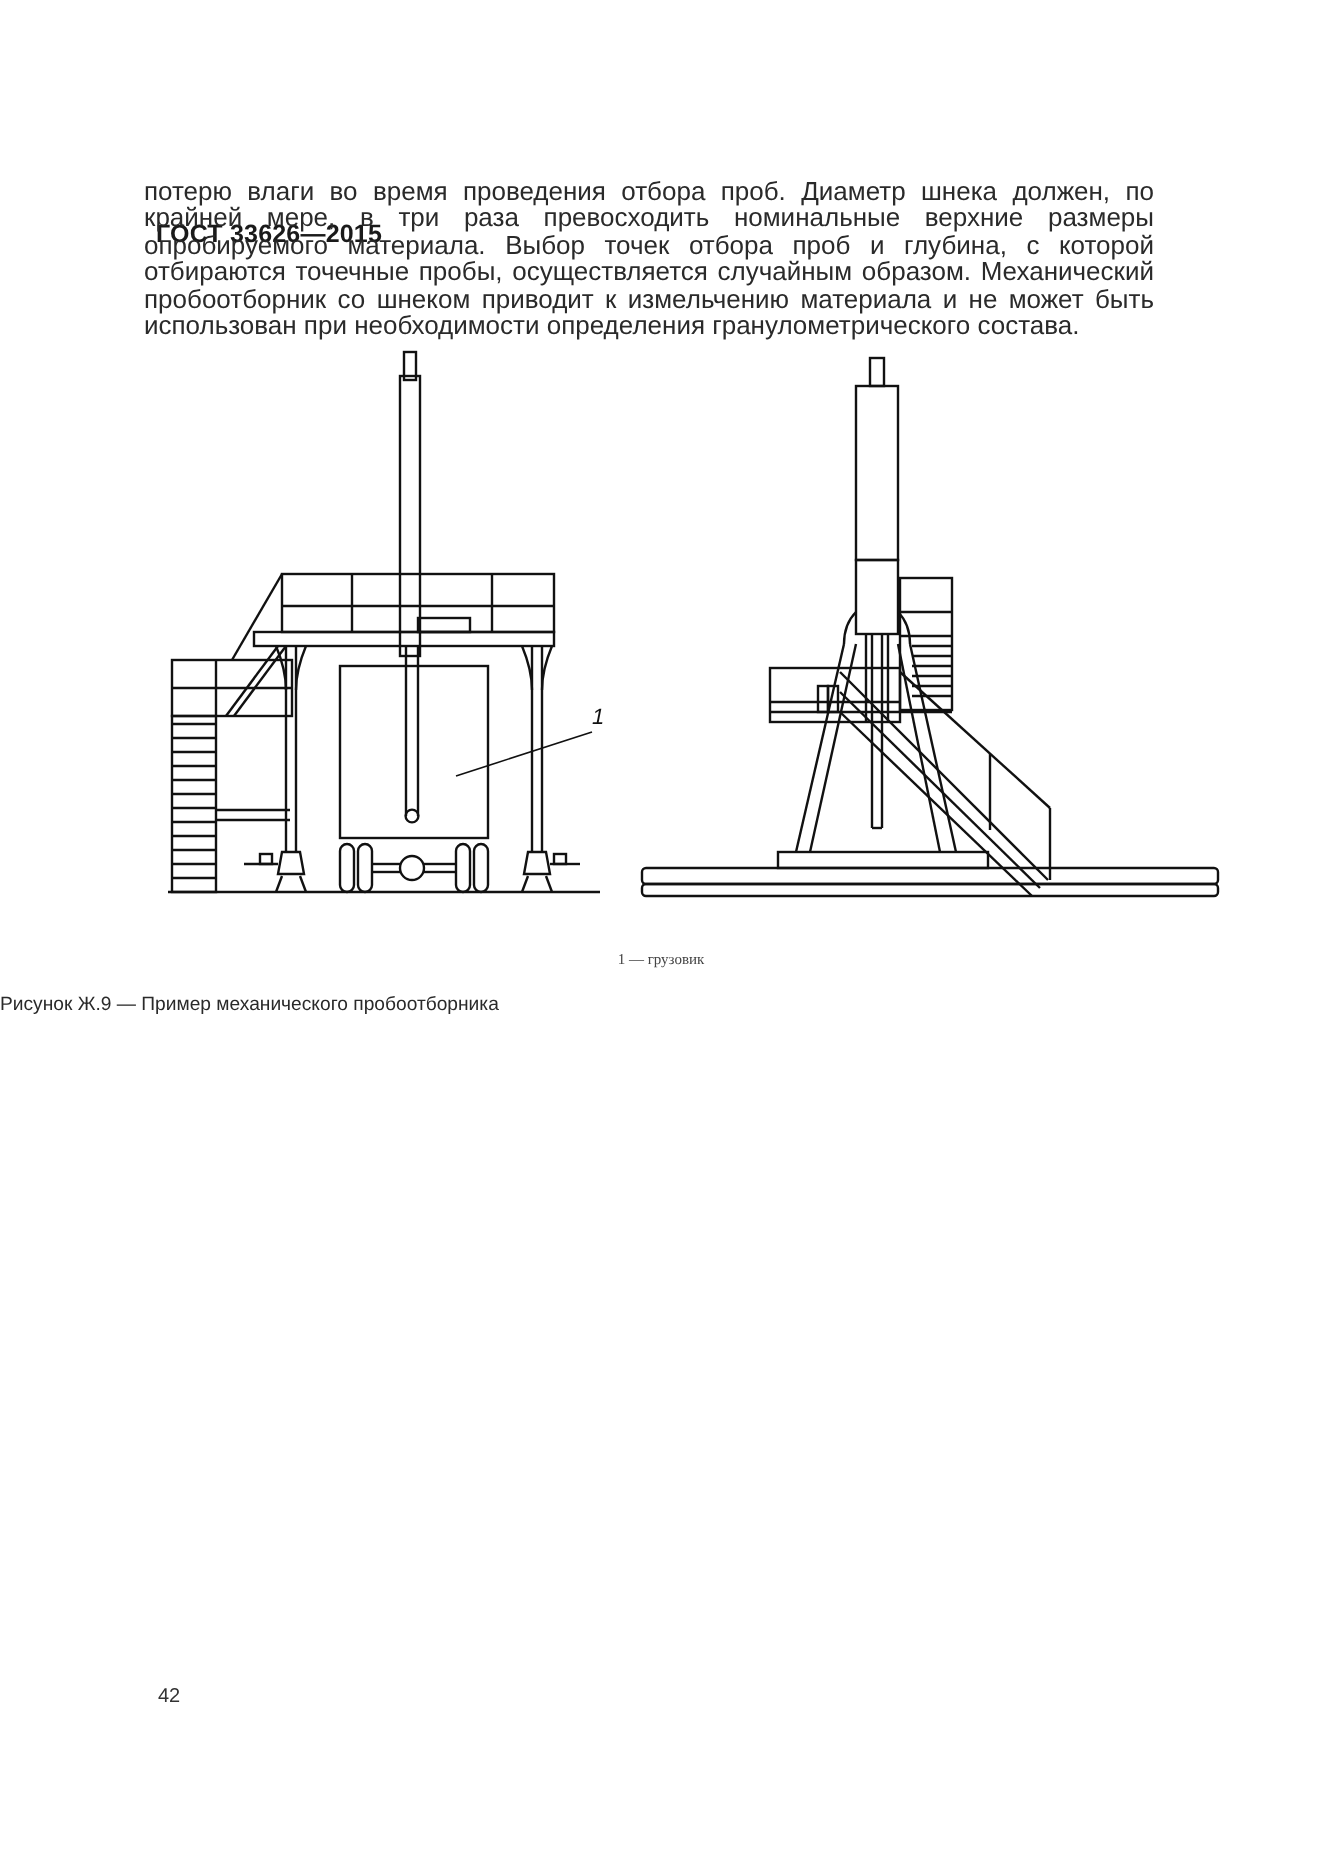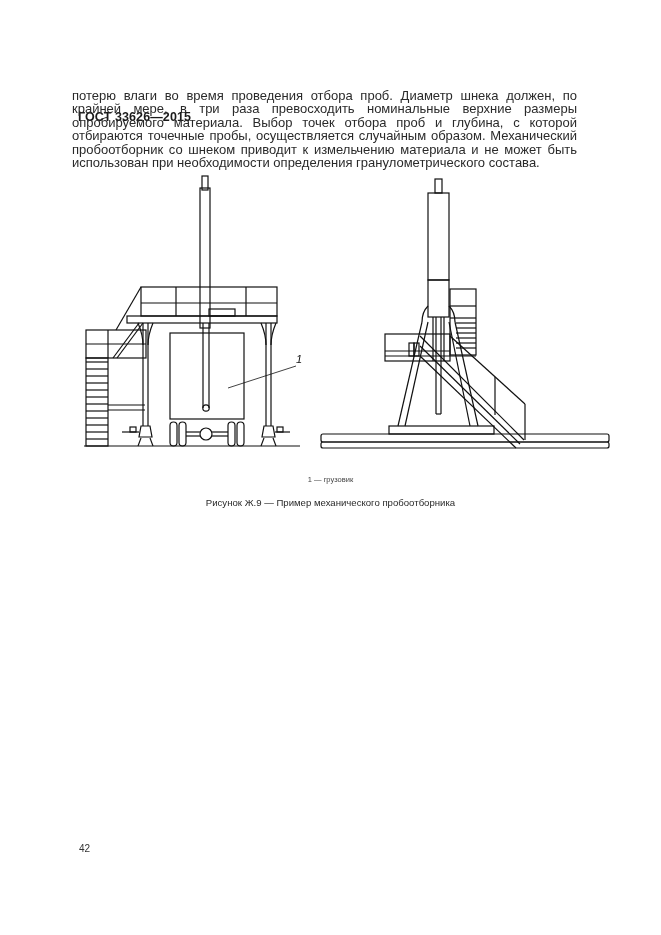--- a/index.html
+++ b/index.html
@@ -1,22 +1,22 @@
 <!DOCTYPE html>
 <html><head>
 <meta charset="utf-8">
 <style>
   html, body { margin:0; padding:0; background:#ffffff; }
   body { width:661px; height:935px; position:relative; overflow:hidden;
          font-family:"Liberation Sans", sans-serif; color:#222; }
   .header { position:absolute; left:78px; top:62px; font-size:12.5px; font-weight:bold; color:#1a1a1a; letter-spacing:0.1px;margin-top:48px; }
   .para { position:absolute; left:72px; top:89px; width:505px; font-size:13px; line-height:13.4px; text-align:justify; color:#2a2a2a; }
   .figure { position:absolute; left:70px; top:160px; width:560px; height:300px; }
-  .legend { position:absolute; left:0; width:661px; top:475px; text-align:center; font-size:7.5px; color:#444; }
-  .caption { position:absolute; left:0; width:661px; top:497px; text-align:center; font-size:9.6px; color:#2a2a2a; }
+  .legend { position:absolute; left:0; width:661px; top:475px; text-align:center; font-size:7.5px; color:#444;font-family:Liberation Serif, serif; }
+  .caption { position:absolute; left:0; width:661px; top:497px; font-size:9.6px; color:#2a2a2a; }
   .pagenum { position:absolute; left:79px; top:843px; font-size:10px; color:#333; }
   svg line, svg rect, svg polyline, svg polygon, svg circle, svg path { stroke:#111; stroke-width:1.2; fill:none; }
 </style>
 </head>
 <body>
 
 <div class="header">ГОСТ 33626—2015</div>
 
 <div class="para">потерю влаги во время проведения отбора проб. Диаметр шнека должен, по крайней мере, в три раза превосходить номинальные верхние размеры опробируемого материала. Выбор точек отбора проб и глубина, с которой отбираются точечные пробы, осуществляется случайным образом. Механический пробоотборник со шнеком приводит к измельчению материала и не может быть использован при необходимости определения гранулометрического состава.</div>
 

